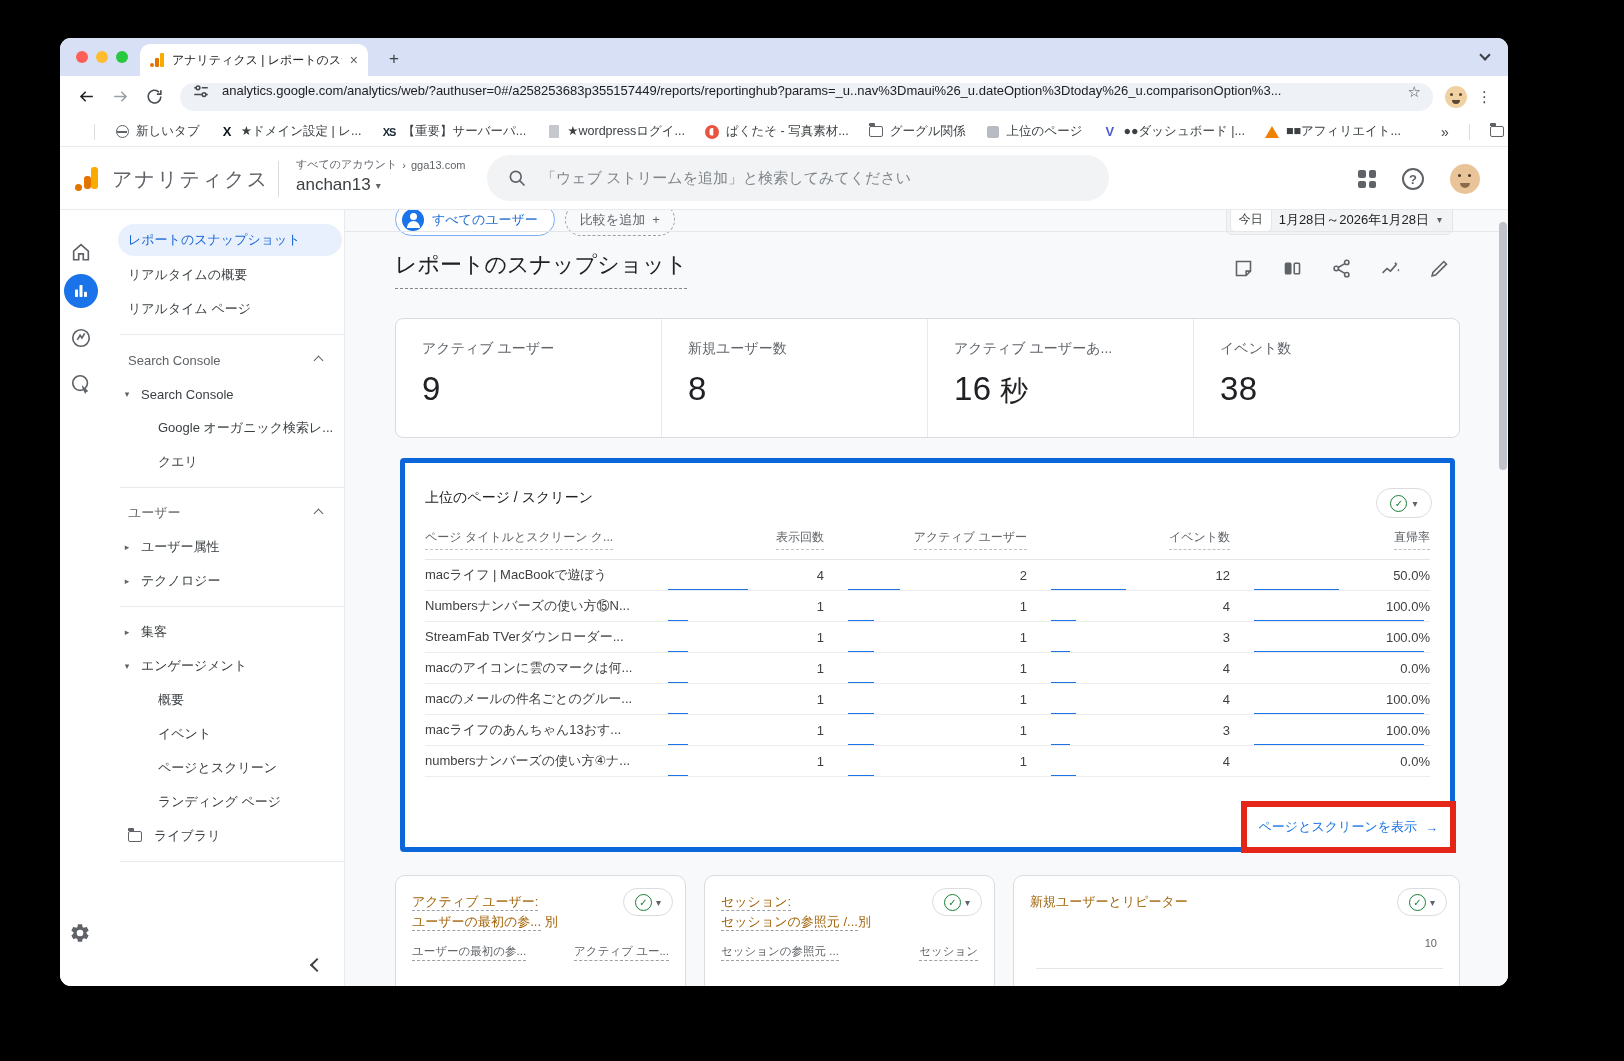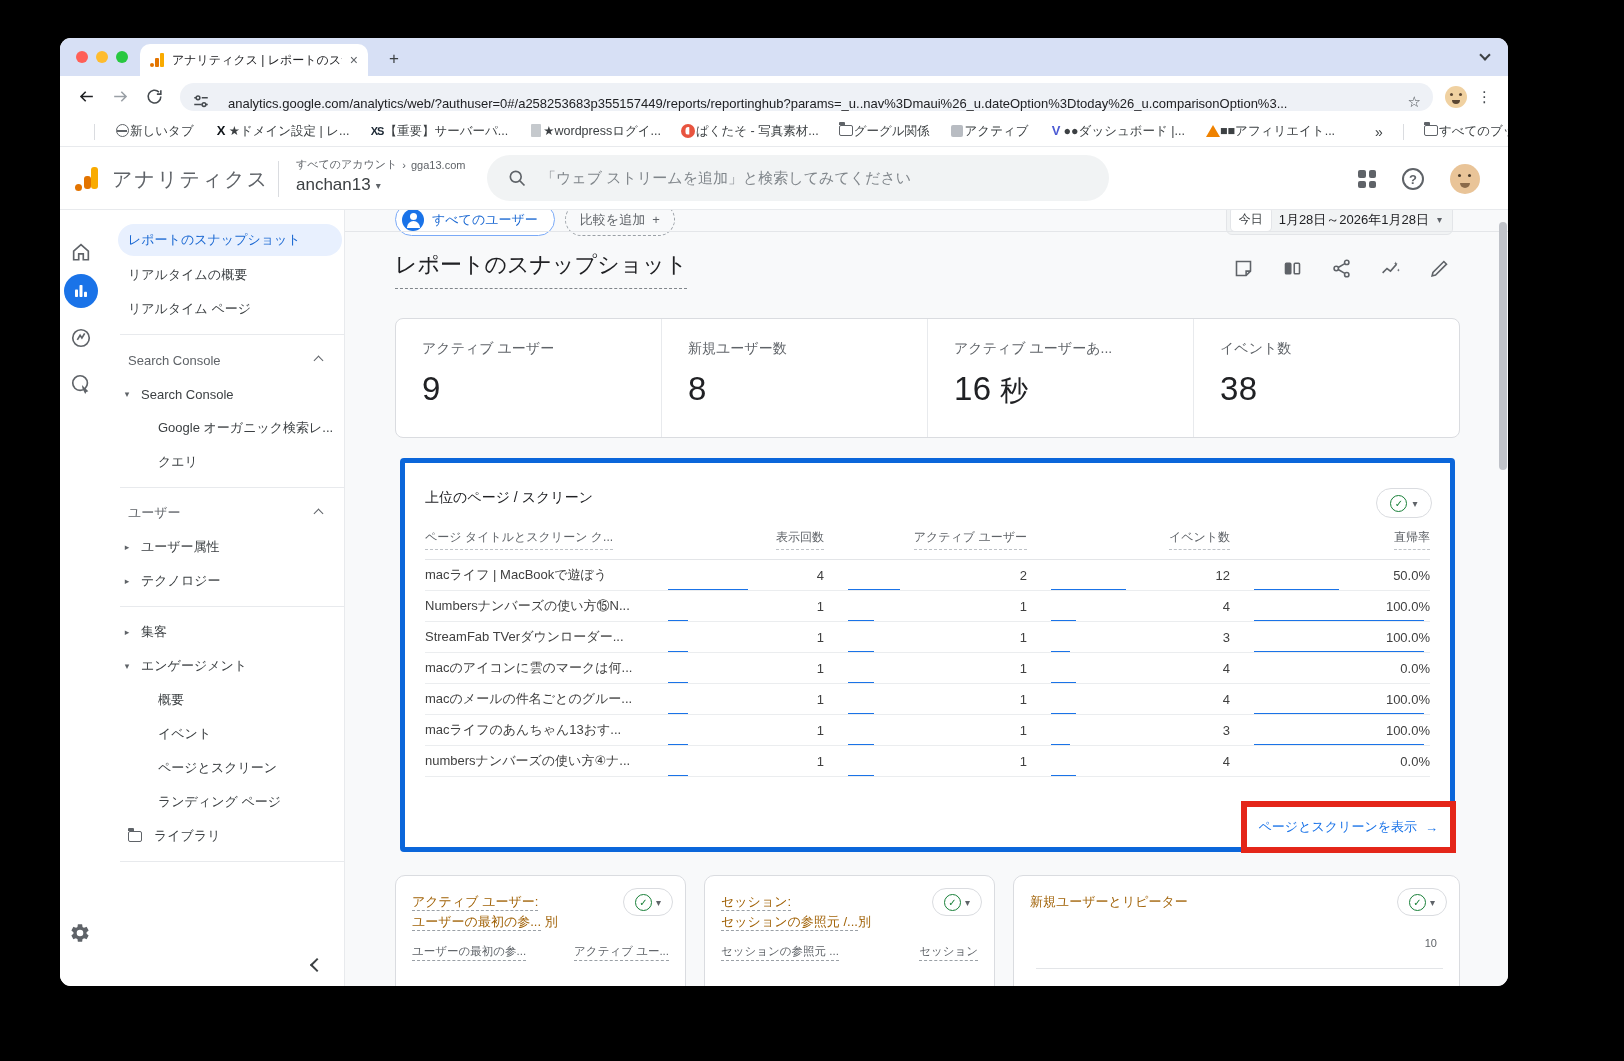--- a/index.html
+++ b/index.html
@@ -20,31 +20,31 @@
   .ga-favicon .b2 { left:5px; top:5px; width:4px; height:9px; background:#e37400; }
   .ga-favicon .b3 { left:0; bottom:0; width:4px; height:4px; border-radius:50%; background:#e37400; }
   .newtab-btn { position:absolute; left:322px; top:9px; width:24px; height:24px; text-align:center; line-height:23px; font-size:17px; color:#3c4043; border-radius:50%; }
   .tab-search { position:absolute; right:14px; top:10px; width:18px; height:18px; display:flex; align-items:center; justify-content:center; }
   .chev { width:8px; height:8px; border-left:2px solid #3c4043; border-bottom:2px solid #3c4043; transform:rotate(-45deg); margin-top:-4px; }
 
   
   .toolbar { height:41px; background:#fff; display:flex; align-items:center; padding:0 12px; gap:6px; }
   .nav-ic { width:28px; height:28px; display:flex; align-items:center; justify-content:center; color:#454a4f; flex:none; }
   .nav-ic svg { width:19px; height:19px; }
-  .omnibox { flex:1; height:28px; background:#eef1f6; border-radius:14px; display:flex; align-items:flex-end; padding:0 12px; gap:18px; margin:0 6px; overflow:hidden; }
+  .omnibox { flex:1; height:28px; background:#eef1f6; border-radius:14px; display:flex; align-items:flex-start; padding:0 12px; gap:12px; margin:0 6px; overflow:hidden; }
   .omnibox .url { font-size:13px; color:#202124; white-space:nowrap; overflow:hidden; flex:1; }
   .omni-star { color:#454a4f; font-size:15px; flex:none; }
   .ext-avatar { width:22px; height:22px; border-radius:50%; background:#f0d1a1; position:relative; flex:none; }
   .ext-avatar:before { content:""; position:absolute; left:5px; top:7px; width:3px; height:3px; border-radius:50%; background:#5a4632; box-shadow:9px 0 0 #5a4632; }
   .ext-avatar:after { content:""; position:absolute; left:7px; bottom:4px; width:8px; height:4px; border-radius:0 0 6px 6px; background:#5a4632; }
   .dots { font-size:15px; color:#454a4f; padding:0 4px; }
 
   
   .bookmarks { height:30px; background:#fff; display:flex; align-items:center; padding:0 12px; gap:20px; border-bottom:1px solid #e8eaed; font-size:12.5px; color:#3c4043; }
-  .bm { display:flex; white-space:nowrap; }
+  .bm { display:flex; align-items:center; gap:6px; white-space:nowrap; }
   .bm-ic { width:15px; height:15px; display:flex; align-items:center; justify-content:center; flex:none; font-size:11px; font-weight:bold; }
   .vdiv { width:1px; height:16px; background:#dadce0; flex:none; }
   .globe { width:13px; height:13px; border:1.5px solid #5f6368; border-radius:50%; position:relative; }
   .globe:before { content:""; position:absolute; left:0; top:5px; width:10px; height:1.5px; background:#5f6368; }
   .fold { width:14px; height:11px; border:1.5px solid #5f6368; border-radius:2px; position:relative; }
   .fold:before { content:""; position:absolute; left:-1px; top:-4px; width:6px; height:3px; background:#5f6368; border-radius:1px 1px 0 0; }
   .doc-ic { width:10px; height:13px; background:#c5c9cd; border-radius:1px; }
   .mac-ic { width:12px; height:12px; background:#b8bcc2; border-radius:2px; }
   .paku { width:14px; height:14px; background:#e8543f; border-radius:50%; position:relative; }
   .paku:before { content:""; position:absolute; left:4px; top:3px; width:7px; height:8px; border-radius:50%; background:#fff; clip-path:polygon(0 0,55% 0,55% 100%,0 100%); }
@@ -256,21 +256,21 @@
     <span class="bm">
         <span class="bm-ic">
           <span class="fold"></span>
         </span>
         <span>グーグル関係</span>
       </span>
     <span class="bm">
         <span class="bm-ic">
           <span class="mac-ic"></span>
         </span>
-        <span>アクティブ</span>
+        <span>上位のページ</span>
       </span>
     <span class="bm">
         <span class="bm-ic v-logo">V</span>
         <span>●●ダッシュボード |...</span>
       </span>
     <span class="bm">
         <span class="bm-ic">
           <span class="a-logo"></span>
         </span>
         <span>■■アフィリエイト...</span>

